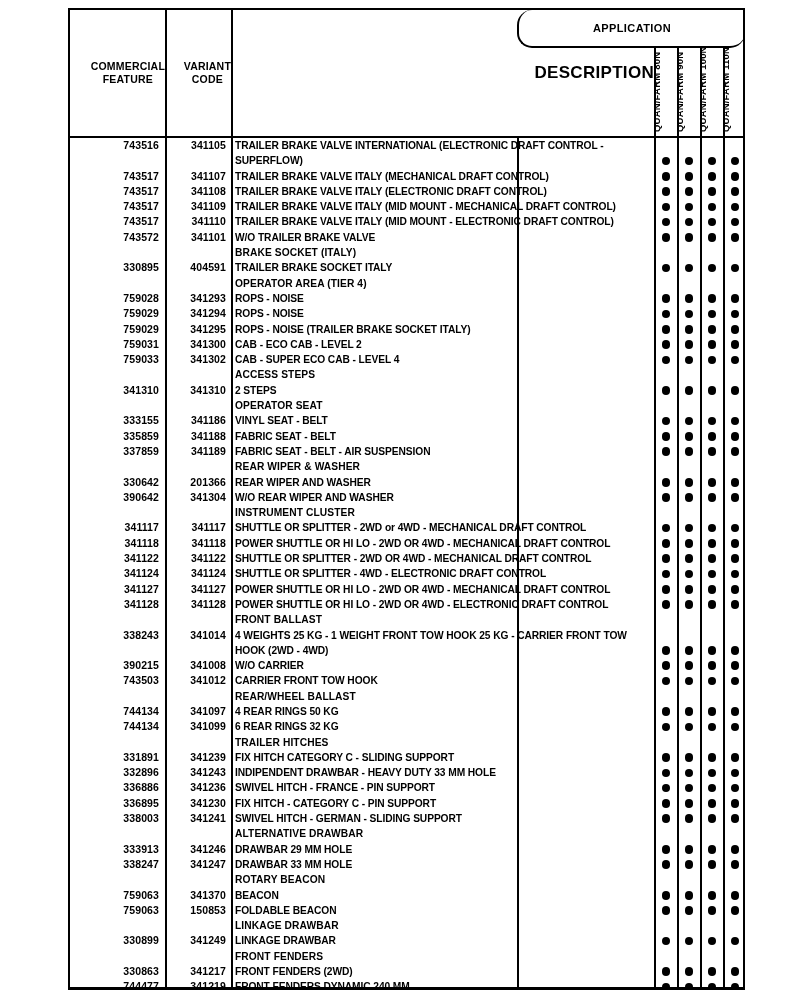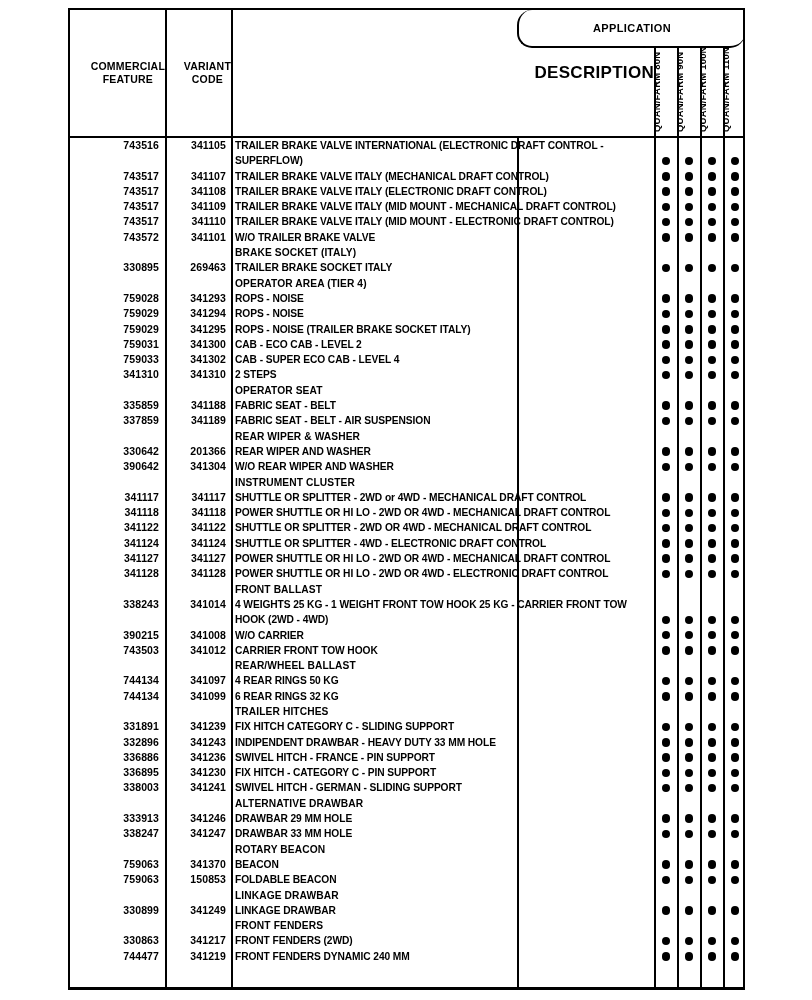--- a/index.html
+++ b/index.html
@@ -272,21 +272,21 @@
             </div>
           </div>
           <div class="row">
             <div class="c-feature"></div>
             <div class="c-variant"></div>
             <div class="c-desc section">BRAKE SOCKET (ITALY)</div>
             <div class="dots"></div>
           </div>
           <div class="row">
             <div class="c-feature">330895</div>
-            <div class="c-variant">269463</div>
+            <div class="c-variant">404591</div>
             <div class="c-desc">TRAILER BRAKE SOCKET ITALY</div>
             <div class="dots">
               <span class="dot d0"></span>
               <span class="dot d1"></span>
               <span class="dot d2"></span>
               <span class="dot d3"></span>
             </div>
           </div>
           <div class="row">
             <div class="c-feature"></div>
@@ -343,37 +343,54 @@
             <div class="c-variant">341302</div>
             <div class="c-desc">CAB - SUPER ECO CAB - LEVEL 4</div>
             <div class="dots">
               <span class="dot d0"></span>
               <span class="dot d1"></span>
               <span class="dot d2"></span>
               <span class="dot d3"></span>
             </div>
           </div>
           <div class="row">
+            <div class="c-feature"></div>
+            <div class="c-variant"></div>
+            <div class="c-desc section">ACCESS STEPS</div>
+            <div class="dots"></div>
+          </div>
+          <div class="row">
             <div class="c-feature">341310</div>
             <div class="c-variant">341310</div>
             <div class="c-desc">2 STEPS</div>
             <div class="dots">
               <span class="dot d0"></span>
               <span class="dot d1"></span>
               <span class="dot d2"></span>
               <span class="dot d3"></span>
             </div>
           </div>
           <div class="row">
             <div class="c-feature"></div>
             <div class="c-variant"></div>
             <div class="c-desc section">OPERATOR SEAT</div>
             <div class="dots"></div>
           </div>
           <div class="row">
+            <div class="c-feature">333155</div>
+            <div class="c-variant">341186</div>
+            <div class="c-desc">VINYL SEAT - BELT</div>
+            <div class="dots">
+              <span class="dot d0"></span>
+              <span class="dot d1"></span>
+              <span class="dot d2"></span>
+              <span class="dot d3"></span>
+            </div>
+          </div>
+          <div class="row">
             <div class="c-feature">335859</div>
             <div class="c-variant">341188</div>
             <div class="c-desc">FABRIC SEAT - BELT</div>
             <div class="dots">
               <span class="dot d0"></span>
               <span class="dot d1"></span>
               <span class="dot d2"></span>
               <span class="dot d3"></span>
             </div>
           </div>

